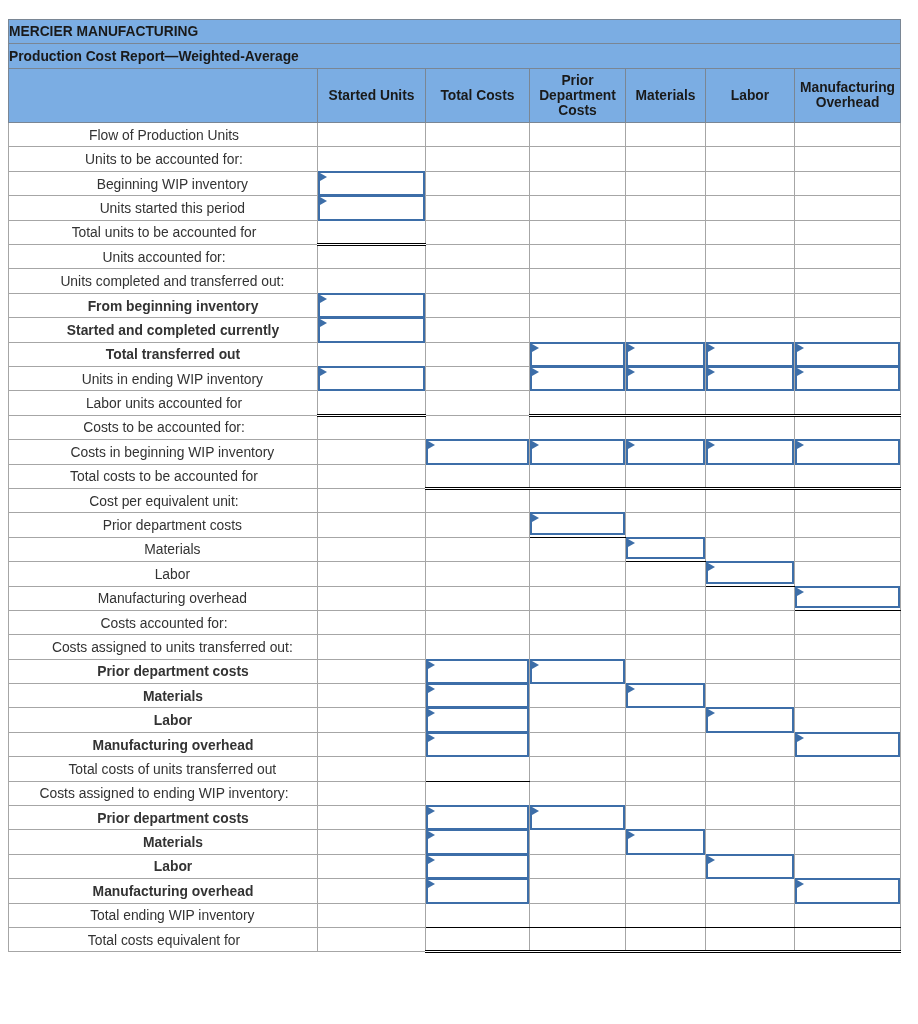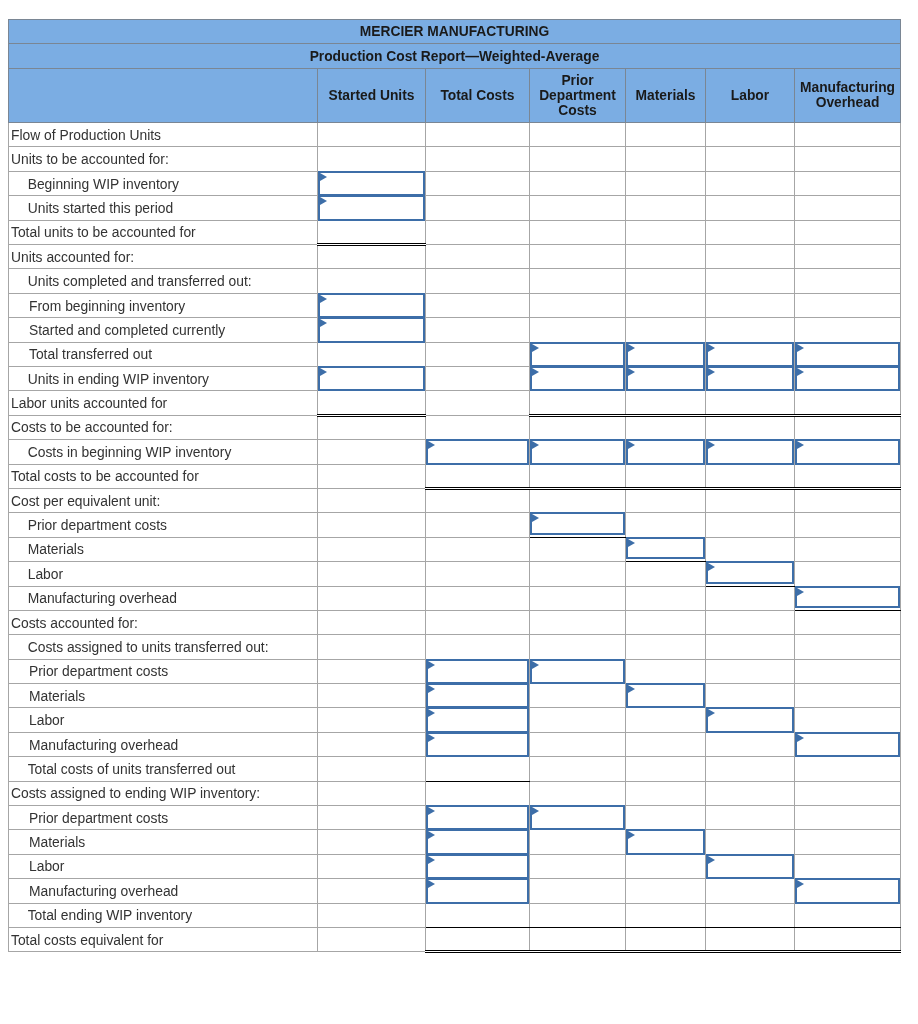--- a/index.html
+++ b/index.html
@@ -1,26 +1,26 @@
 <!DOCTYPE html>
 <html><head>
 <meta charset="utf-8">
 <title>Production Cost Report</title>
 <style>
   html,body{margin:0;padding:0;background:#ffffff;}
   body{font-family:"Liberation Sans",sans-serif;}
   #page{position:relative;width:918px;height:1024px;overflow:hidden;background:#ffffff;}
   table.pcr{position:absolute;left:8px;top:19px;width:892px;border-collapse:collapse;table-layout:fixed;}
   table.pcr td{padding:0;margin:0;border:1px solid #a6a6a6;box-sizing:border-box;}
-  tr.title td{background:#7BADE3;color:#1a1a1a;font-weight:bold;font-size:13.8px;text-align:center;height:24.4px;border:1px solid #7A8694;}
+  tr.title td{background:#7BADE3;color:#1a1a1a;font-weight:bold;font-size:13.8px;height:24.4px;border:1px solid #7A8694;}
   tr.colhead td{background:#7BADE3;color:#1a1a1a;font-weight:bold;font-size:13.8px;text-align:center;height:54.3px;border:1px solid #7A8694;vertical-align:middle;line-height:15px;}
   tr.drow td{height:24.4px;font-size:13.85px;color:#333333;vertical-align:middle;}
-  table.pcr td.lbl{padding-left:2px;white-space:nowrap;}
+  table.pcr td.lbl{padding-left:2px;white-space:nowrap;text-align:center;}
   table.pcr td.lbl.i1{padding-left:18.7px;margin-left:20px;}
-  table.pcr td.lbl.i2{padding-left:20px;}
+  table.pcr td.lbl.i2{padding-left:20px;font-weight:bold;}
   td.cell{position:relative;}
   table.pcr td.rule-single{border-bottom:1px solid #000000;}
   table.pcr td.rule-double{border-bottom:3px double #000000;}
   table.pcr td.rule-above{border-bottom:1px solid #000000;}
   table.pcr td.above-rule .inp{bottom:0px;}
   .inp{position:absolute;left:0;top:-1px;right:0;bottom:-1px;border:2px solid #3D6EA8;background:#ffffff;box-sizing:border-box;z-index:5;}
   table.pcr td.rule-single .inp,table.pcr td.rule-double .inp{bottom:2px;}
   .tri{position:absolute;left:0;top:0;width:0;height:0;border-left:7px solid #3D6EA8;border-top:4px solid transparent;border-bottom:4px solid transparent;}
 </style>
 </head>

